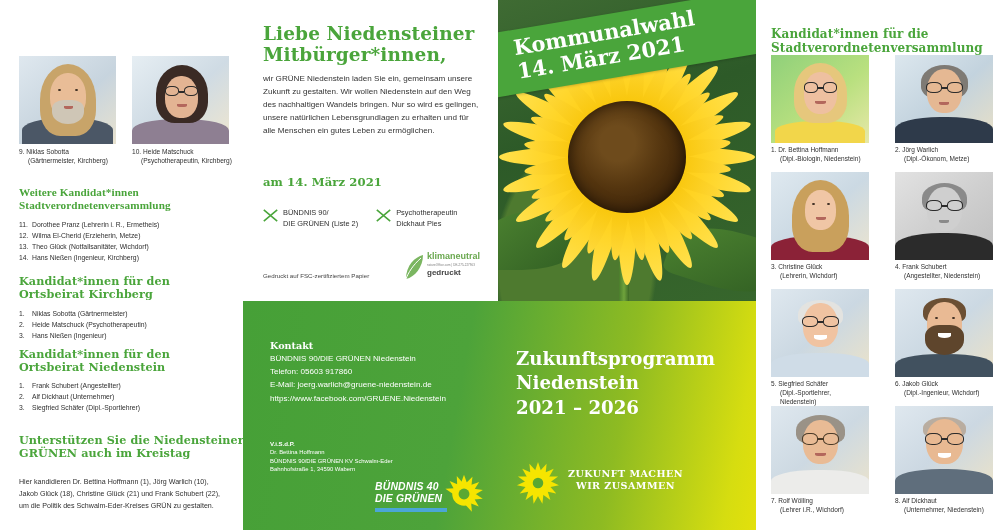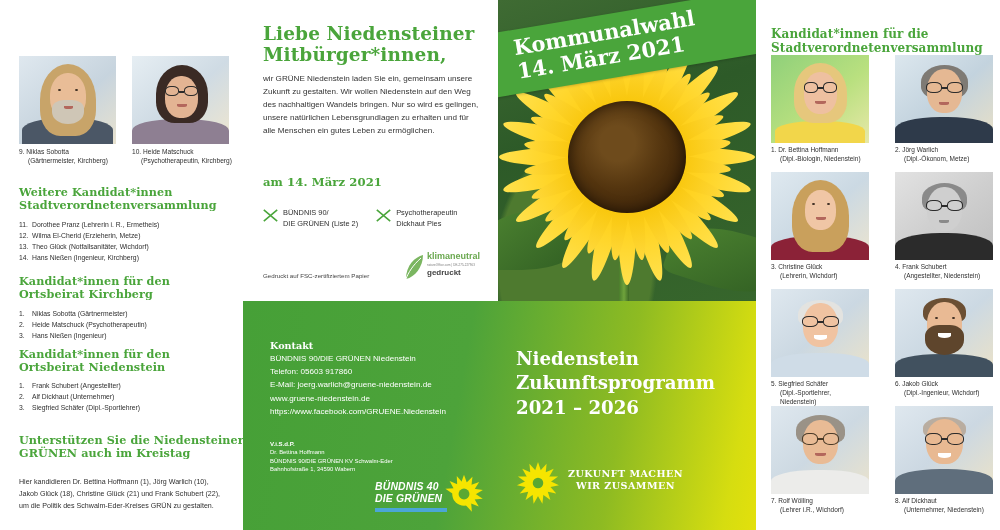--- a/index.html
+++ b/index.html
@@ -166,21 +166,21 @@
           <div class="mouth" style="left:45px;top:48px;width:10px;height:3px;"></div>
         </div>
         <div class="cap" style="width:110px;margin-top:4px;">
           <span>10.</span>
           <span>Heide Matschuck</span>
           <span class="sub">(Psychotherapeutin, Kirchberg)</span>
         </div>
       </div>
     </div>
 
-    <div class="lc-head g-head" style="left:19px; top:186px; width:215px;">
+    <div class="lc-head g-head" style="left:19px; top:186px; width:215px;font-family:Liberation Serif, serif;">
       <div>Weitere Kandidat*innen</div>
       <div>Stadtverordnetenversammlung</div>
     </div>
     <ul class="lc-list" style="left:19px; top:219px;">
       <li><span class="num">11.</span><span>Dorothee Pranz (Lehrerin i. R., Ermetheis)</span></li>
       <li><span class="num">12.</span><span>Wilma El-Cherid (Erzieherin, Metze)</span></li>
       <li><span class="num">13.</span><span>Theo Glück (Notfallsanitäter, Wichdorf)</span></li>
       <li><span class="num">14.</span><span>Hans Nießen (Ingenieur, Kirchberg)</span></li>
     </ul>
 
@@ -321,21 +321,20 @@
     </div>
   </div>
 
   <div id="green-panel">
 
     <div id="kontakt">
       <h4>Kontakt</h4>
       <div class="kline">BÜNDNIS 90/DIE GRÜNEN Niedenstein</div>
       <div class="kline">Telefon: 05603 917860</div>
       <div class="kline">E-Mail: joerg.warlich@gruene-niedenstein.de</div>
-      <div class="kline">www.gruene-niedenstein.de</div>
       <div class="kline">https://www.facebook.com/GRUENE.Niedenstein</div>
     </div>
 
     <div id="visdp">
       <div class="vb">V.i.S.d.P.</div>
       <div>Dr. Bettina Hoffmann</div>
       <div>BÜNDNIS 90/DIE GRÜNEN KV Schwalm-Eder</div>
       <div>Bahnhofstraße 1, 34590 Wabern</div>
     </div>
 
@@ -357,22 +356,22 @@
           <path d="M50 4 l7 20 -14 0 z" transform="rotate(286 50 50)"></path>
           <path d="M50 4 l7 20 -14 0 z" transform="rotate(312 50 50)"></path>
           <path d="M50 4 l7 20 -14 0 z" transform="rotate(338 50 50)"></path>
           <circle cx="50" cy="50" r="28"></circle>
         </g>
         <circle cx="50" cy="50" r="13" fill="#5aa832"></circle>
       </svg>
     </div>
 
     <div id="zp">
+      <div>Zukunftsprogramm</div>
       <div>Niedenstein</div>
-      <div>Zukunftsprogramm</div>
       <div>2021 – 2026</div>
     </div>
 
     <div id="claim">
       <svg class="cl-fl" viewBox="0 0 100 100">
         <g fill="#f6e500">
           <path d="M50 2 l8 24 -16 0 z" transform="rotate(0 50 50)"></path>
           <path d="M50 2 l8 24 -16 0 z" transform="rotate(24 50 50)"></path>
           <path d="M50 2 l8 24 -16 0 z" transform="rotate(48 50 50)"></path>
           <path d="M50 2 l8 24 -16 0 z" transform="rotate(72 50 50)"></path>

